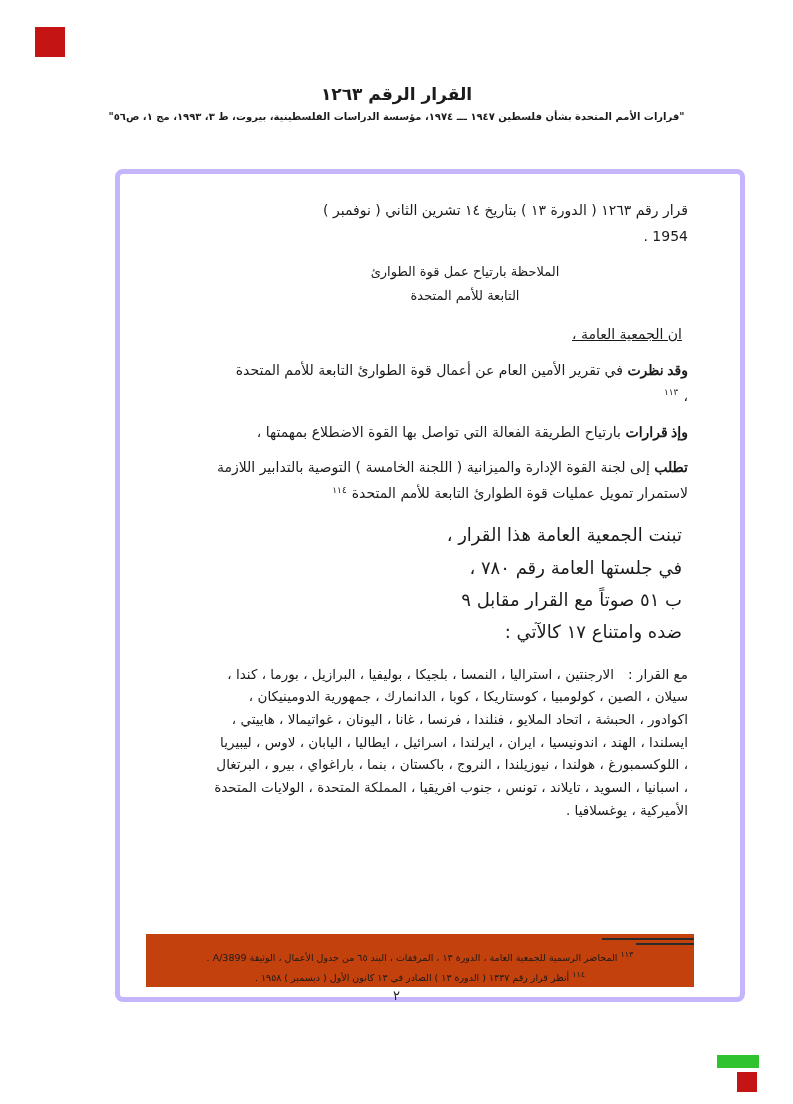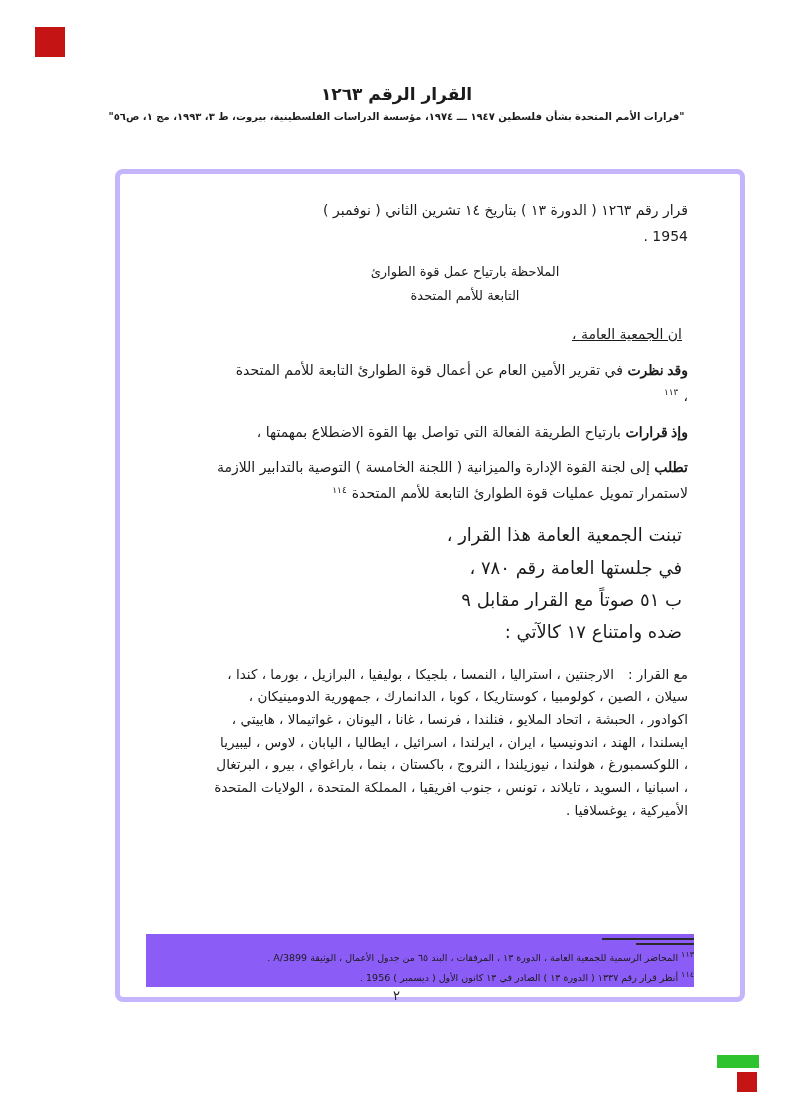--- a/index.html
+++ b/index.html
@@ -22,22 +22,22 @@
   .res-title { font-weight: 400; text-align: center; margin: 10px 30px 14px 60px; line-height: 1.85; font-size: 13px; }
   .preamble { margin: 6px 6px 10px 0; text-decoration: underline; }
   .clause { margin: 0 0 10px 0; }
   .lead { font-weight: 700; font-family: Liberation Serif, serif; }
   .fref { font-size: 9px; vertical-align: super; margin-right: 5px; }
 
   .adoption { font-size: 18px; line-height: 1.8; margin: 12px 6px 14px 0; }
   .votes { font-size: 13.5px; line-height: 1.68; margin-top: 4px; }
   .vote-label { padding-left: 14px; }
 
-  .footnotes { position: absolute; left: 26px; right: 46px; bottom: 10px; direction: rtl; text-align: right;
-               font-size: 9.5px; line-height: 2.0; background: #8b5cf6; padding-top: 4px; }
+  .footnotes { position: absolute; left: 26px; right: 46px; bottom: 10px; direction: rtl; text-align: center;
+               font-size: 9.5px; line-height: 2.0; background: #c2410c; padding-top: 4px; }
   .fn-rules { margin-bottom: 2px; }
   .fn-rule { display: block; background: #2a2a2a; height: 2px; }
   .fn-rule.r1 { width: 92px; margin-bottom: 3px; }
   .fn-rule.r2 { width: 58px; }
   .fn-ref { font-size: 8px; vertical-align: super; margin-left: 3px; }
 
   .page-number { position: absolute; top: 988px; left: 0; width: 100%; text-align: center; font-size: 13px; color: #222; }
 
   .corner-widget { position: absolute; right: 7px; bottom: 12px; width: 42px; height: 37px; }
   .corner-green { position: absolute; left: 0; top: 0; width: 42px; height: 13px; background: #2fc32f; }
@@ -86,21 +86,21 @@
       <p class="votes"><span class="vote-label">مع القرار :</span><span>الارجنتين ، استراليا ، النمسا ، بلجيكا ، بوليفيا ، البرازيل ، بورما ، كندا ، سيلان ، الصين ، كولومبيا ، كوستاريكا ، كوبا ، الدانمارك ، جمهورية الدومينيكان ، اكوادور ، الحبشة ، اتحاد الملايو ، فنلندا ، فرنسا ، غانا ، اليونان ، غواتيمالا ، هاييتي ، ايسلندا ، الهند ، اندونيسيا ، ايران ، ايرلندا ، اسرائيل ، ايطاليا ، اليابان ، لاوس ، ليبيريا ، اللوكسمبورغ ، هولندا ، نيوزيلندا ، النروج ، باكستان ، بنما ، باراغواي ، بيرو ، البرتغال ، اسبانيا ، السويد ، تايلاند ، تونس ، جنوب افريقيا ، المملكة المتحدة ، الولايات المتحدة الأميركية ، يوغسلافيا .</span></p>
 
     </div>
 
     <div class="footnotes">
       <div class="fn-rules">
         <span class="fn-rule r1"></span>
         <span class="fn-rule r2"></span>
       </div>
       <div class="fn"><sup class="fn-ref">١١٣</sup><span>المحاضر الرسمية للجمعية العامة ، الدورة ١٣ ، المرفقات ، البند ٦٥ من جدول الأعمال ، الوثيقة A/3899 .</span></div>
-      <div class="fn"><sup class="fn-ref">١١٤</sup><span>أنظر قرار رقم ١٣٣٧ ( الدورة ١٣ ) الصادر في ١٣ كانون الأول ( ديسمبر ) 1956 .</span></div>
+      <div class="fn"><sup class="fn-ref">١١٤</sup><span>أنظر قرار رقم ١٣٣٧ ( الدورة ١٣ ) الصادر في ١٣ كانون الأول ( ديسمبر ) ١٩٥٨ .</span></div>
     </div>
   </div>
 
   <div class="page-number">٢</div>
 
   <div class="corner-widget">
     <div class="corner-green"></div>
     <div class="corner-red"></div>
   </div>
 

